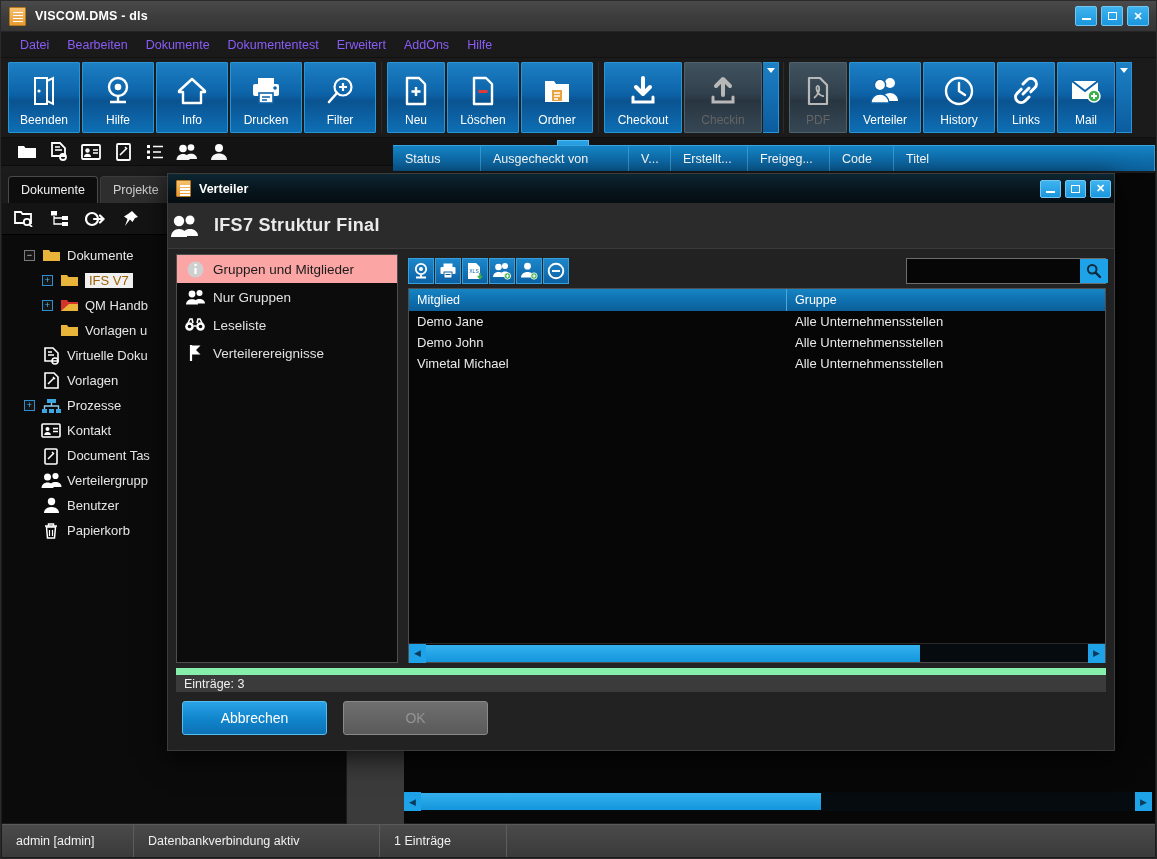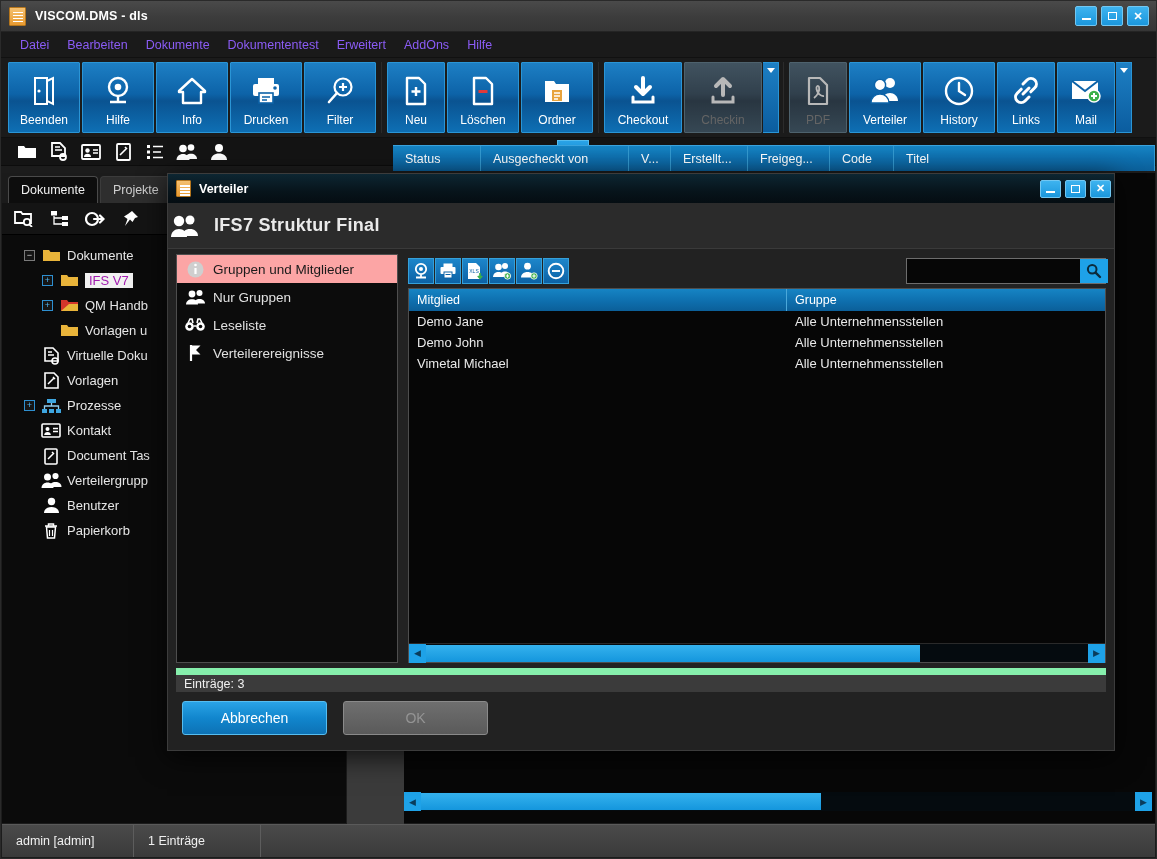--- a/index.html
+++ b/index.html
@@ -180,21 +180,21 @@
   }
   .trow .exp {
     width:11px;height:11px;margin-right:5px;flex:none;
     border:1px solid #7a7a7a; background:#151515;
     color:#d8d8d8; font-size:9px; line-height:9px;
     display:flex;align-items:center;justify-content:center;
   }
   .trow .exp.blue{border-color:#2e8fd0;color:#4fb4ef;}
   .trow .nospace{width:11px;margin-right:5px;flex:none;}
   .trow .ti { width:22px; display:flex;align-items:center;justify-content:center;margin-right:5px;flex:none;}
-  .trow.sel .lab { background:#f0f0f0; color:#a21caf; padding:0 4px; }
+  .trow.sel .lab { background:#f0f0f0; color:#a16207; padding:0 4px; }
   .indent1 { padding-left:18px; }
 
   
   .gridarea{
     position:absolute; left:346px; top:172px; right:1px; bottom:35px;
     background:#070707;
   }
   .vscrollbar{
     position:absolute; left:0; top:576px; width:57px; height:92px;
     background:#3b3b3b;
@@ -759,20 +759,21 @@
     <div class="hscroll">
       <div class="hs-arrow">◀</div>
       <div class="hs-thumb" style="width:400px"></div>
       <div style="flex:1"></div>
       <div class="hs-arrow">▶</div>
     </div>
   </div>
 
   <div class="statusbar">
     <div class="sb-cell" style="width:132px">admin [admin]</div>
+    <div class="sb-cell" style="width:246px">Datenbankverbindung aktiv</div>
     <div class="sb-cell" style="width:127px">1 Einträge</div>
     <div class="sb-cell" style="flex:1;border-right:none"></div>
   </div>
 
   <div class="dialog">
     <div class="dlg-title">
       <div class="app-icon"></div>
       <div class="t">Verteiler</div>
       <div class="win-btns">
         <div class="win-btn">

